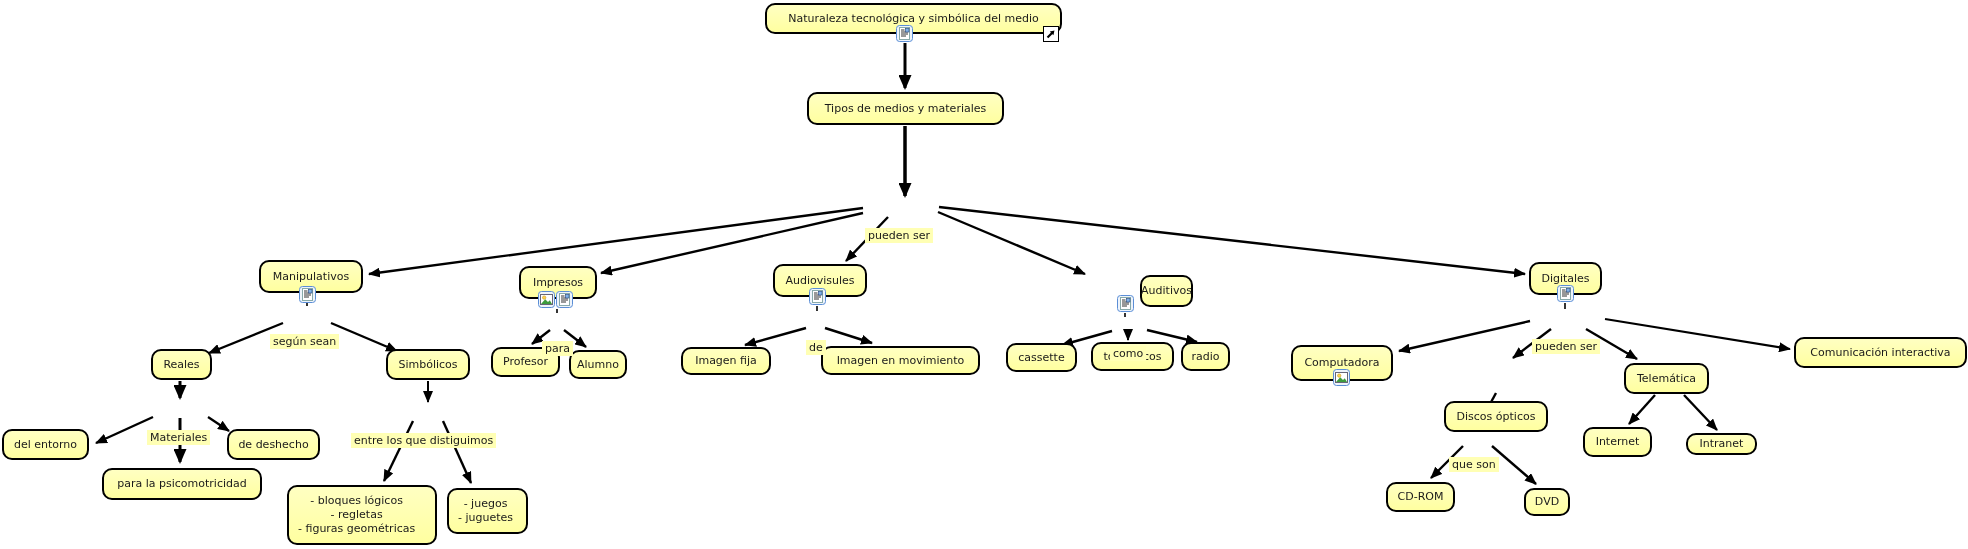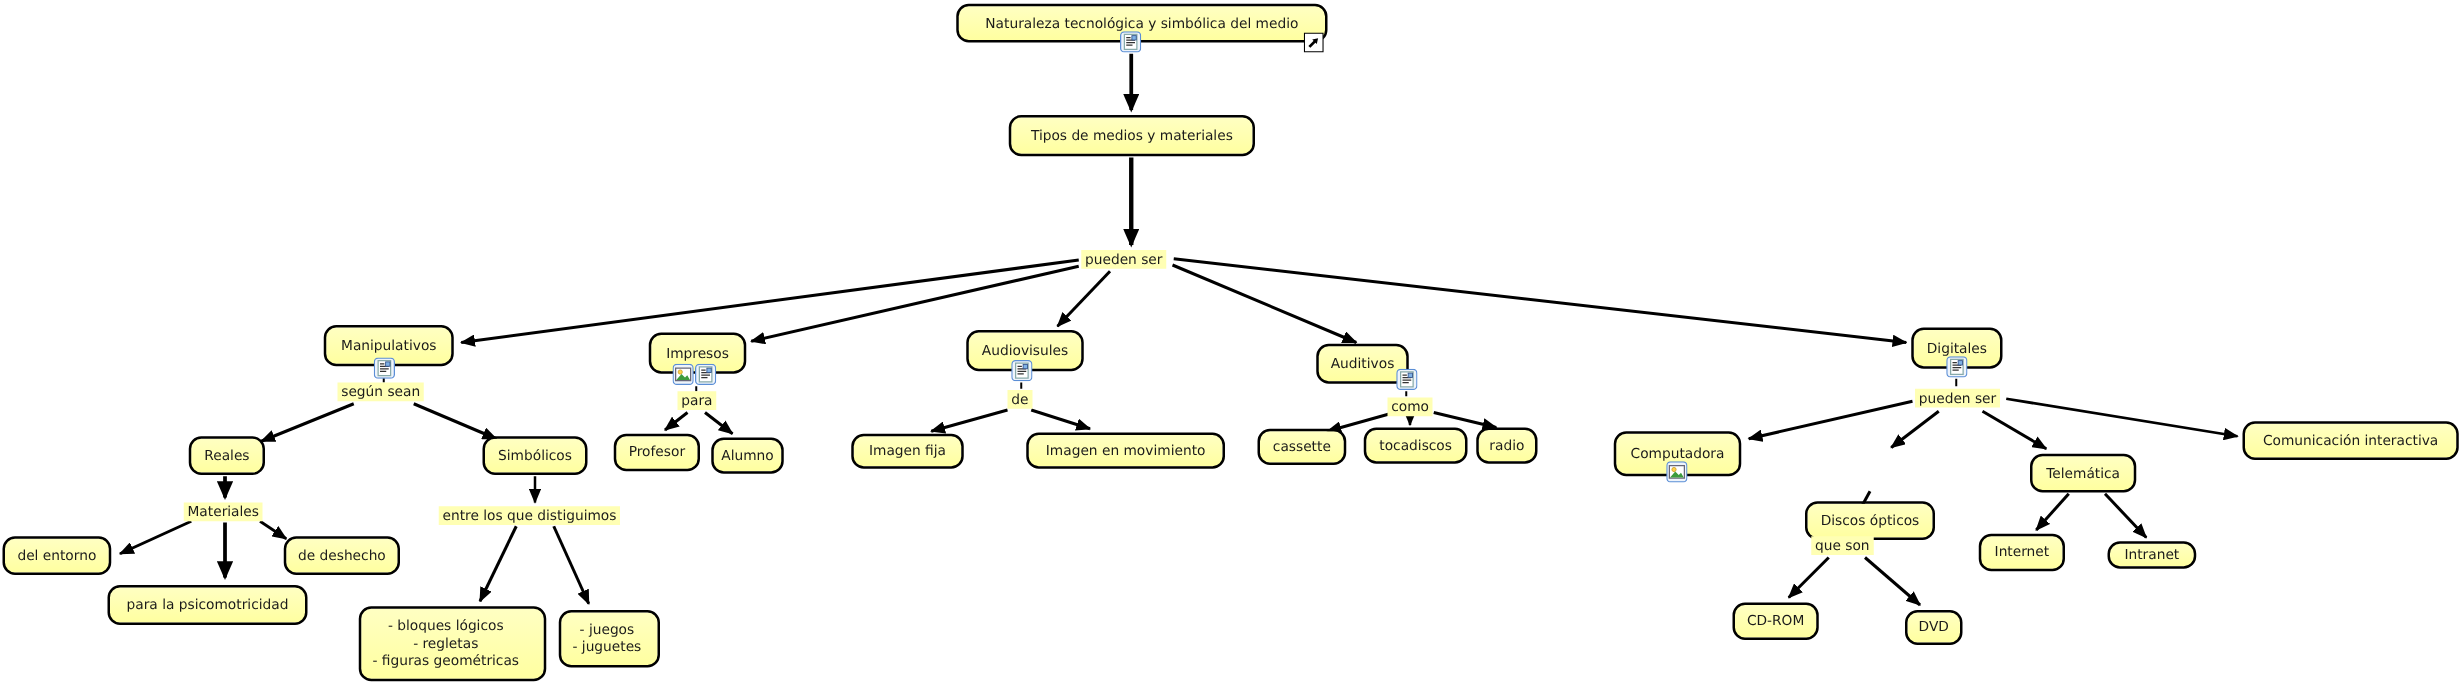--- a/index.html
+++ b/index.html
@@ -22,20 +22,21 @@
     white-space:nowrap;
   }
   .node span{white-space:pre-line;}
   .node.left{justify-content:flex-start;padding-left:9px;text-align:center;}
   .label{
     position:absolute;
     background:#ffffb4;
     font-size:11px;line-height:15px;color:#1a1a1a;
     padding:0 3px;
     white-space:nowrap;
+    margin-top:28px;
   }
   .icon{position:absolute;width:17px;height:17px;line-height:0;}
 </style>
 </head>
 <body>
 
 <div id="canvas">
   <svg id="edge-layer" xmlns="http://www.w3.org/2000/svg" viewBox="0 0 1968 549">
     <defs>
       <marker id="ahS" markerUnits="userSpaceOnUse" markerWidth="12" markerHeight="10" refX="11" refY="5" orient="auto">
@@ -100,21 +101,21 @@
       </div>
       <div class="node" style="left: 386px; top: 349px; width: 84px; height: 31px;">
         <span>Simbólicos</span>
       </div>
       <div class="node" style="left: 2px; top: 429px; width: 87px; height: 31px;">
         <span>del entorno</span>
       </div>
       <div class="node" style="left: 227px; top: 429px; width: 93px; height: 31px;">
         <span>de deshecho</span>
       </div>
-      <div class="node" style="left: 86px; top: 468px; width: 160px; height: 32px; text-align: center;">
+      <div class="node" style="left: 102px; top: 468px; width: 160px; height: 32px; text-align: center;">
         <span>para la psicomotricidad</span>
       </div>
       <div class="node left" style="left: 287px; top: 485px; width: 150px; height: 60px;">
         <span>- bloques lógicos
 - regletas
 - figuras geométricas</span>
       </div>
       <div class="node left" style="left: 447px; top: 488px; width: 81px; height: 46px;">
         <span>- juegos
 - juguetes</span>
@@ -130,21 +131,21 @@
       </div>
       <div class="node" style="left: 773px; top: 264px; width: 94px; height: 33px;">
         <span>Audiovisules</span>
       </div>
       <div class="node" style="left: 681px; top: 347px; width: 90px; height: 28px;">
         <span>Imagen fija</span>
       </div>
       <div class="node" style="left: 821px; top: 346px; width: 159px; height: 29px;">
         <span>Imagen en movimiento</span>
       </div>
-      <div class="node" style="left: 1053px; top: 275px; width: 74px; height: 32px; align-items: center;">
+      <div class="node" style="left: 1140px; top: 275px; width: 53px; height: 32px; align-items: center;">
         <span>Auditivos</span>
       </div>
       <div class="node" style="left: 1006px; top: 343px; width: 71px; height: 29px;">
         <span>cassette</span>
       </div>
       <div class="node" style="left: 1091px; top: 342px; width: 83px; height: 29px;">
         <span>tocadiscos</span>
       </div>
       <div class="node" style="left: 1181px; top: 342px; width: 49px; height: 29px;">
         <span>radio</span>

